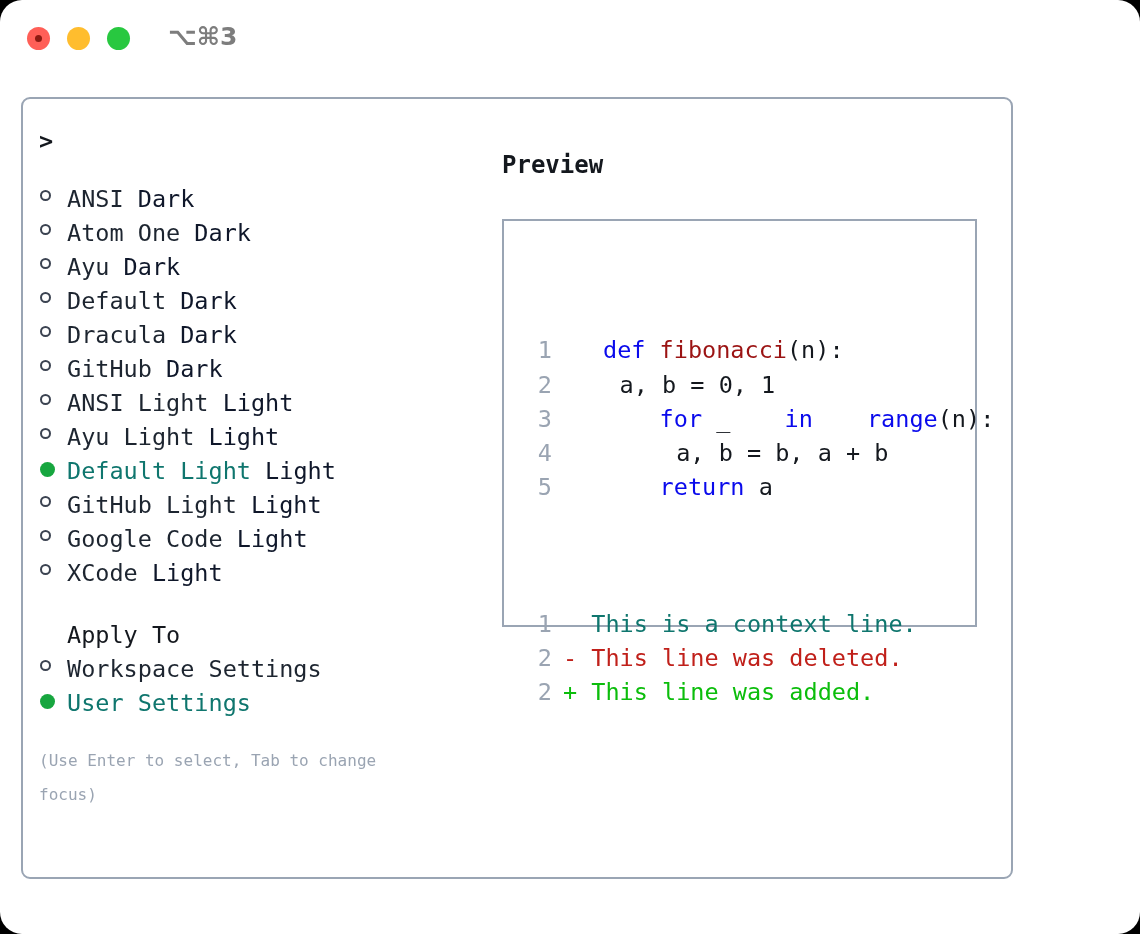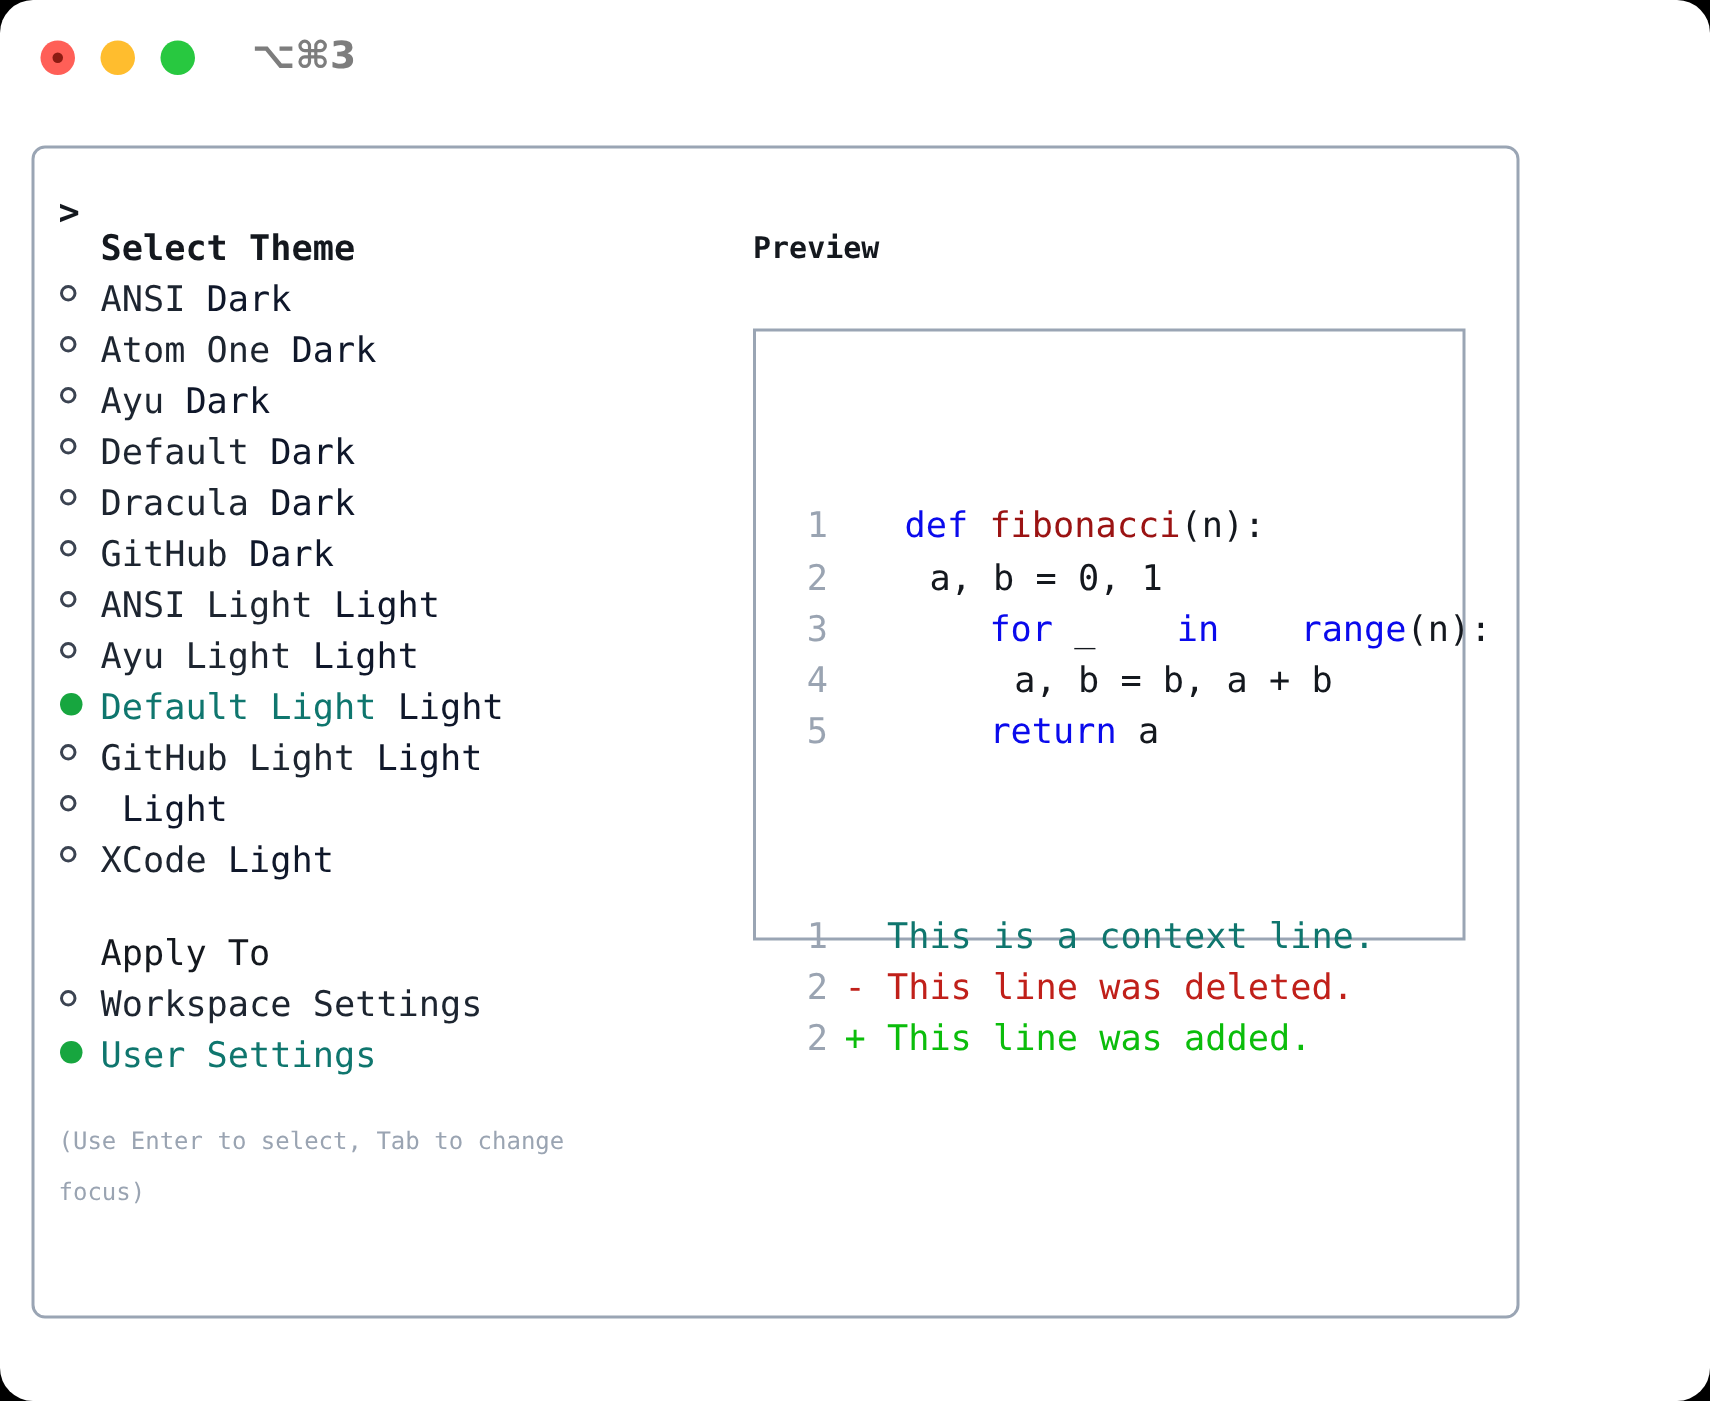--- a/index.html
+++ b/index.html
@@ -160,21 +160,21 @@
   }
 
   
   .right-col {
     position: absolute;
     left: 479px;
     top: 49px;
     width: 490px;
   }
   .preview-title {
-    font-size: 20px;
+    font-size: 24px;
     font-weight: bold;
     color: #14181e;
     line-height: 34px;
   }
   .preview-box {
     margin-top: 37px;
     width: 475px;
     height: 408px;
     border: 2px solid #9aa5b4;
     box-sizing: border-box;
@@ -223,35 +223,34 @@
   </div>
 
   <div class="panel">
 
     <div class="left-col">
 
       <div class="row head-row">
         <span class="marker">
           <span class="caret">&gt;</span>
         </span>
-        <span>Select Theme</span>
       </div>
 
       <div id="theme-list">
           <div class="row"><span class="marker"><span class="circle-hollow"></span></span><span class="item-name">ANSI</span><span class="item-tag"> Dark</span></div>
           <div class="row"><span class="marker"><span class="circle-hollow"></span></span><span class="item-name">Atom One</span><span class="item-tag"> Dark</span></div>
           <div class="row"><span class="marker"><span class="circle-hollow"></span></span><span class="item-name">Ayu</span><span class="item-tag"> Dark</span></div>
           <div class="row"><span class="marker"><span class="circle-hollow"></span></span><span class="item-name">Default</span><span class="item-tag"> Dark</span></div>
           <div class="row"><span class="marker"><span class="circle-hollow"></span></span><span class="item-name">Dracula</span><span class="item-tag"> Dark</span></div>
           <div class="row"><span class="marker"><span class="circle-hollow"></span></span><span class="item-name">GitHub</span><span class="item-tag"> Dark</span></div>
           <div class="row"><span class="marker"><span class="circle-hollow"></span></span><span class="item-name">ANSI Light</span><span class="item-tag"> Light</span></div>
           <div class="row"><span class="marker"><span class="circle-hollow"></span></span><span class="item-name">Ayu Light</span><span class="item-tag"> Light</span></div>
           <div class="row"><span class="marker"><span class="circle-filled"></span></span><span class="item-name selected">Default Light</span><span class="item-tag"> Light</span></div>
           <div class="row"><span class="marker"><span class="circle-hollow"></span></span><span class="item-name">GitHub Light</span><span class="item-tag"> Light</span></div>
-          <div class="row"><span class="marker"><span class="circle-hollow"></span></span><span class="item-tag"> Light</span></div>
+          <div class="row"><span class="marker"><span class="circle-hollow"></span></span><span class="item-name">Google Code</span><span class="item-tag"> Light</span></div>
           <div class="row"><span class="marker"><span class="circle-hollow"></span></span><span class="item-name">XCode</span><span class="item-tag"> Light</span></div>
         </div>
 
       <div class="spacer-md"></div>
 
       <div class="row">
         <span class="marker"></span>
         <span class="group-label">Apply To</span>
       </div>
 

